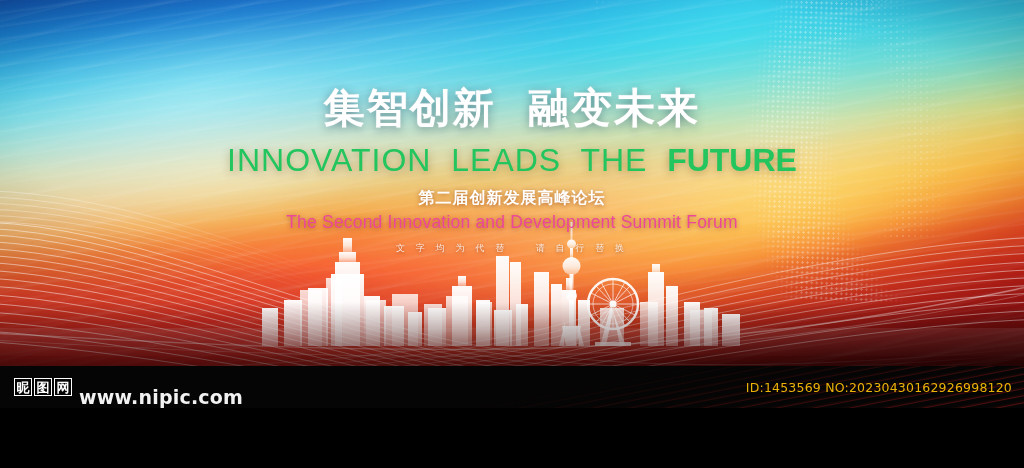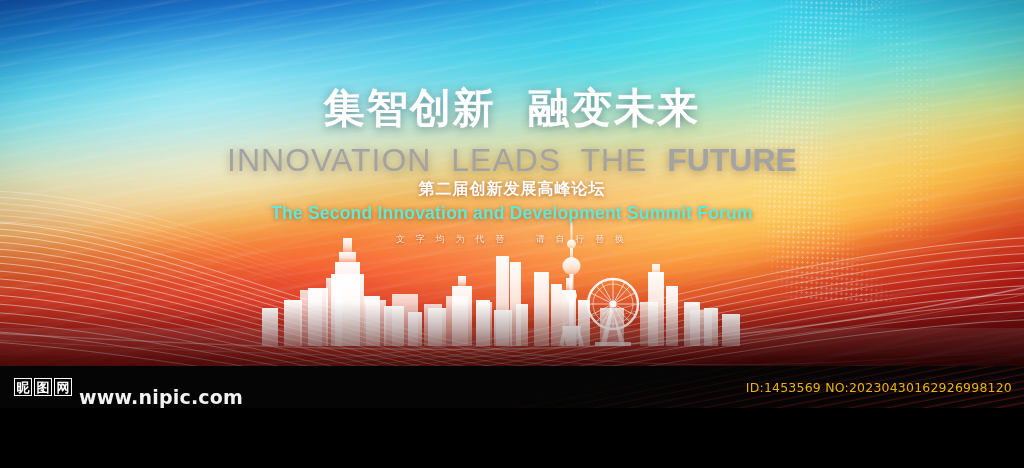--- a/index.html
+++ b/index.html
@@ -118,35 +118,36 @@
 
   .title-cn{
     font-family:"DejaVu Sans","Liberation Sans",sans-serif;
     font-weight:bold;font-size:41px;line-height:1.18;
     color:#ffffff;letter-spacing:2px;
     text-shadow:0 2px 10px rgba(0,40,60,.45),0 0 2px rgba(255,255,255,.5);
     white-space:pre;
   }
   .title-en{
     margin-top:11px;
-    font-size:32px;line-height:1.1;color:#a3a3a3;
+    font-size:32px;line-height:1.1;color:#22c55e;
     letter-spacing:1px;font-weight:300;
     text-shadow:0 2px 9px rgba(90,50,0,.4);
     white-space:pre;
   }
   .title-en .bold{font-weight:bold;letter-spacing:0px;}
 
   .sub-cn{
+    margin-top:9px;
     font-family:"DejaVu Sans","Liberation Sans",sans-serif;
     font-size:16px;font-weight:bold;color:#ffffff;letter-spacing:1px;
     text-shadow:0 1px 5px rgba(120,30,0,.55);
   }
   .sub-en{
     margin-top:3px;
-    font-size:17.5px;font-weight:bold;color:#5eead4;letter-spacing:.2px;
+    font-size:17.5px;font-weight:normal;color:#ec4899;letter-spacing:.2px;
     text-shadow:0 1px 5px rgba(120,30,0,.55);
   }
   .sub-note{
     margin-top:9px;
     font-family:"DejaVu Sans","Liberation Sans",sans-serif;
     font-size:9px;color:rgba(255,255,255,.82);letter-spacing:4px;
     text-shadow:0 1px 3px rgba(120,30,0,.5);
     white-space:pre;
     text-align:center;
   }

